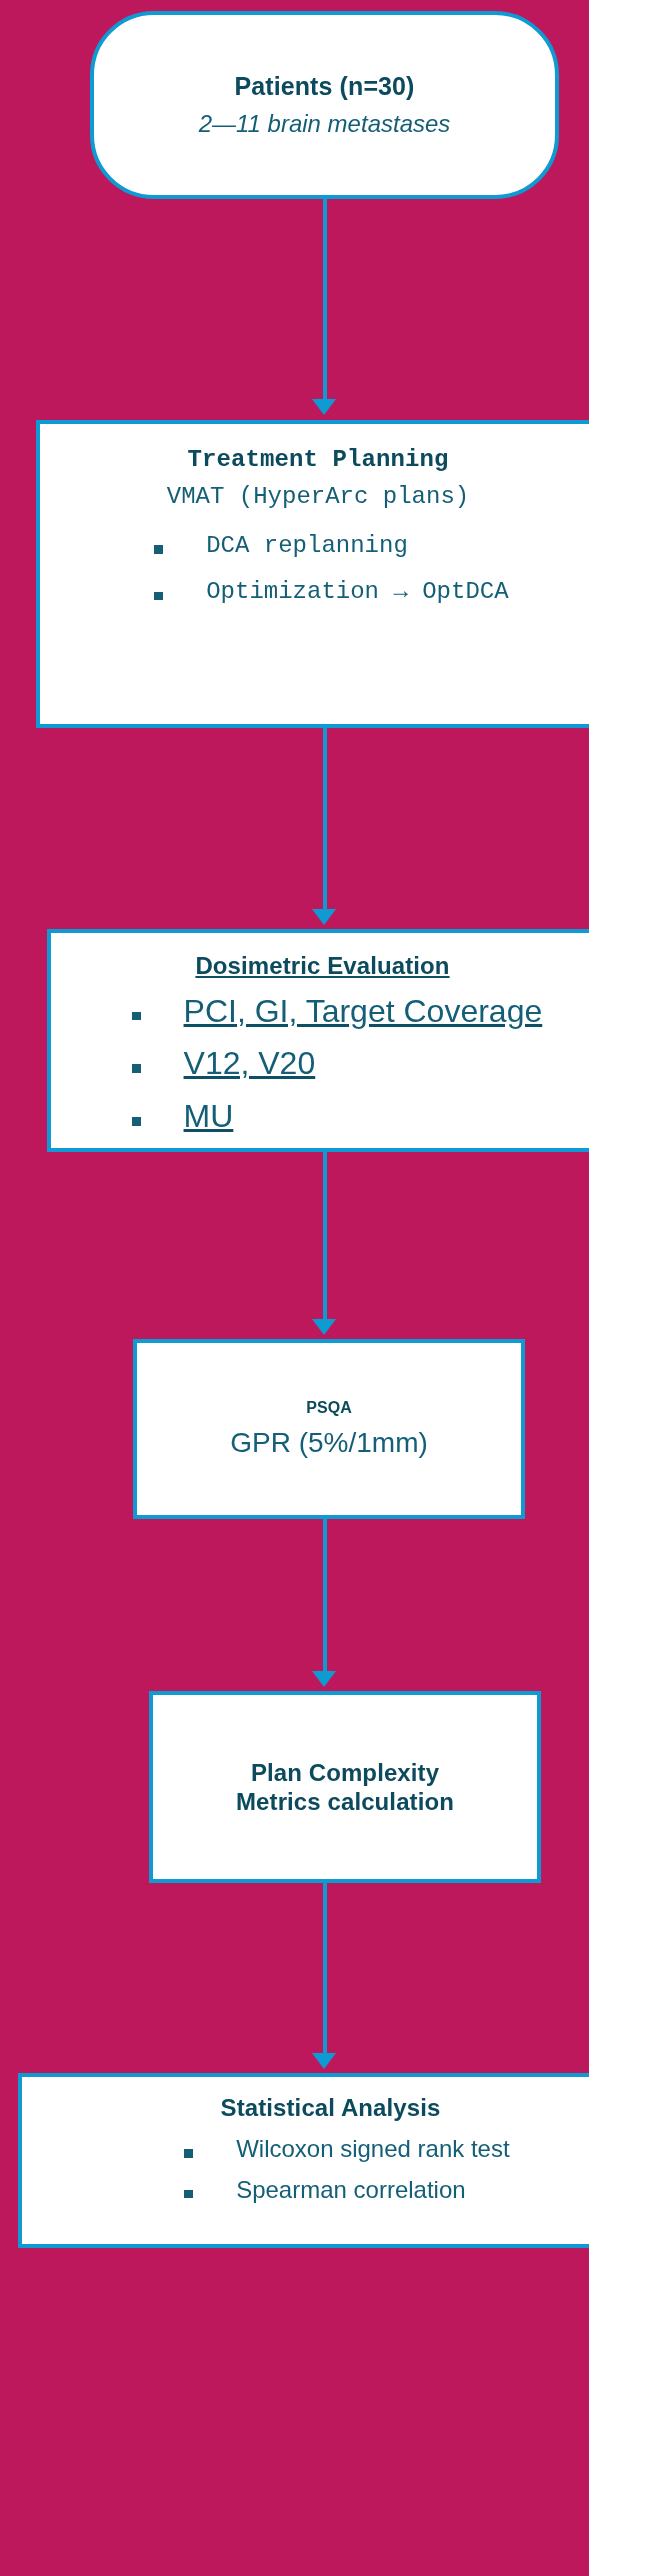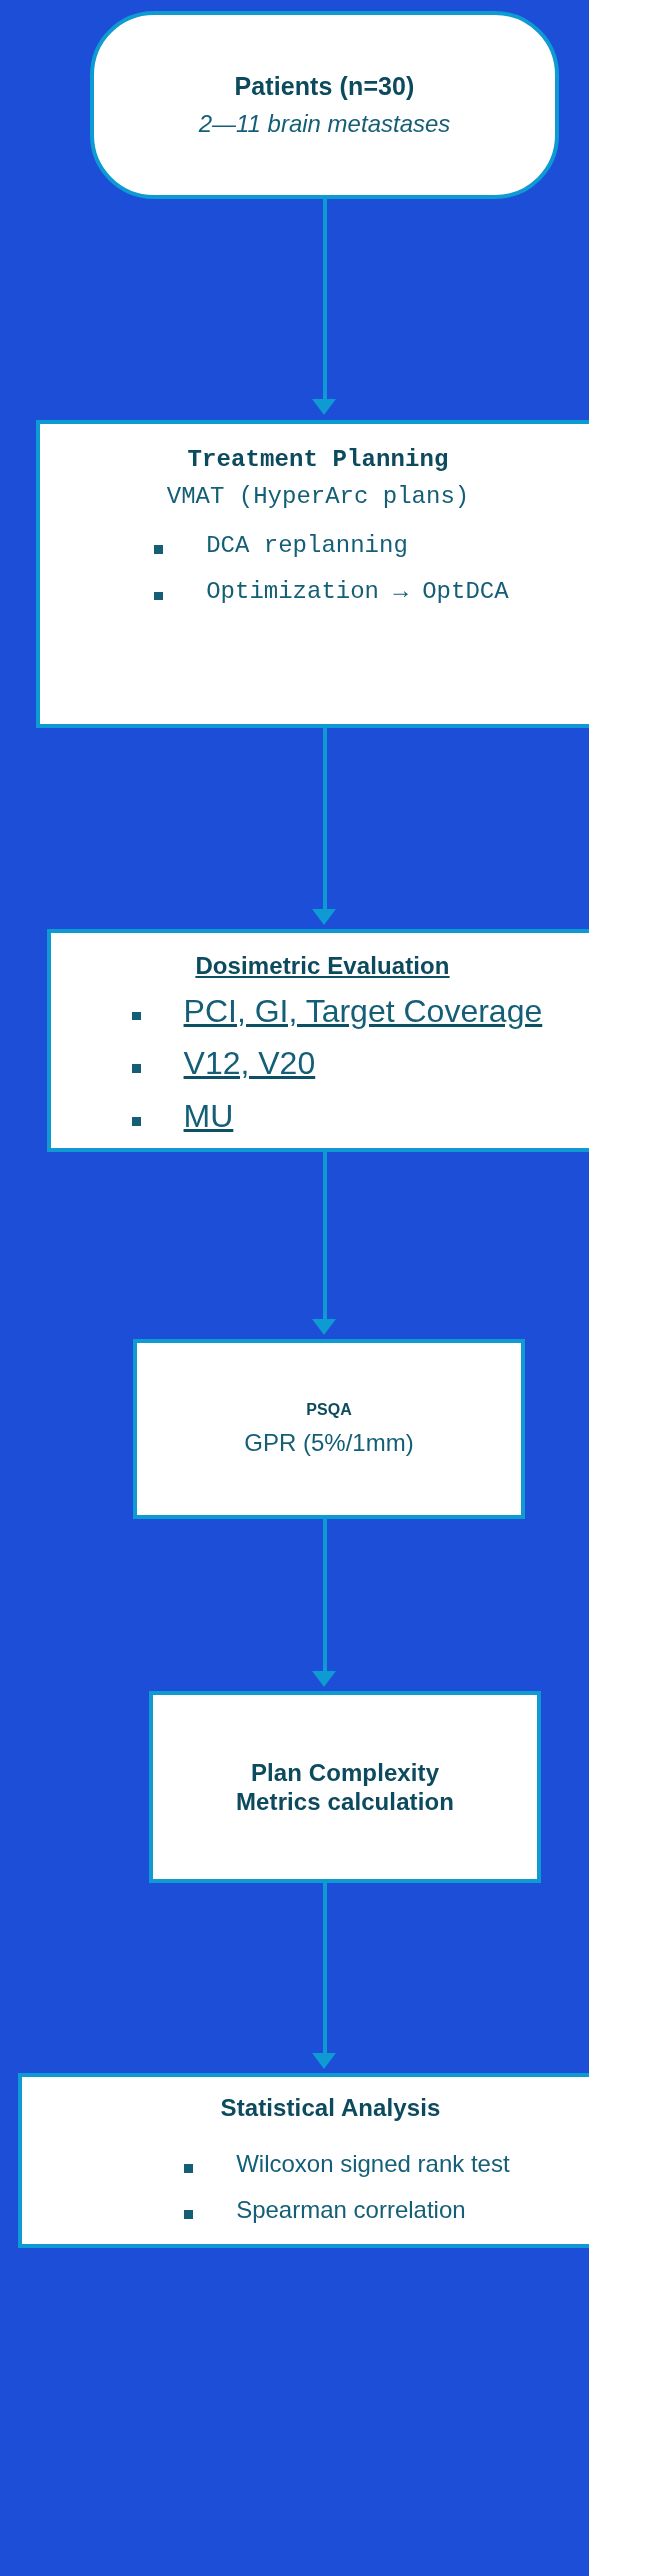--- a/index.html
+++ b/index.html
@@ -7,21 +7,21 @@
   body{
     width:667px;
     background:#ffffff;
     font-family:"Liberation Sans","DejaVu Sans",sans-serif;
     -webkit-font-smoothing:antialiased;
   }
   #flow{
     position:relative;
     width:589px;
     height:2576px;
-    background:#1d4ed8;
+    background:#be185d;
     overflow:hidden;
   }
 
   
   .node{
     position:absolute;
     box-sizing:border-box;
     background:#ffffff;
     border:4px solid #0e9ad2;
     display:flex;
@@ -101,32 +101,32 @@
   
   #n-dosimetric{ left:47px; top:929px; width:551px; height:223px;
                  padding:17.5px 8px 14.3px; justify-content:flex-start;text-decoration:underline; }
   #n-dosimetric .title{ font-size:24px; }
   #n-dosimetric .bullets{ margin-top:11px; font-size:32px; margin-left:29px; }
   #n-dosimetric .bullets li{ margin-bottom:11px; }
 
   
   #n-psqa{ left:133px; top:1339px; width:392px; height:180px; padding:0 14.3px; }
   #n-psqa .title{ font-size:16px; }
-  #n-psqa .subtitle{ font-size:24px; margin-top:8px; }
+  #n-psqa .subtitle{ font-size:28px; margin-top:8px; }
 
   
   #n-complexity{ left:149px; top:1691px; width:392px; height:192px; padding:0 7px; }
   #n-complexity .title{ font-size:24px; }
 
   
   #n-stats{ left:17.5px; top:2073px; width:626px; height:175px;
             padding:16px 8px 12.7px; justify-content:flex-start; }
   #n-stats .title{ font-size:24px; }
   #n-stats .bullets{ margin-top:11px; font-size:24px; margin-left:33px; }
-  #n-stats .bullets li{ margin-bottom:9.6px;margin-top:15px; }
+  #n-stats .bullets li{ margin-bottom:9.6px; }
 
   
   #c1{ left:323px; top:199px;  height:205px; }
   #a1{ left:312px; top:399px; }
   #c2{ left:323px; top:728px;  height:185px; }
   #a2{ left:312px; top:909px; }
   #c3{ left:323px; top:1152px; height:171px; }
   #a3{ left:312px; top:1319px; }
   #c4{ left:323px; top:1519px; height:156px; }
   #a4{ left:312px; top:1671px; }

